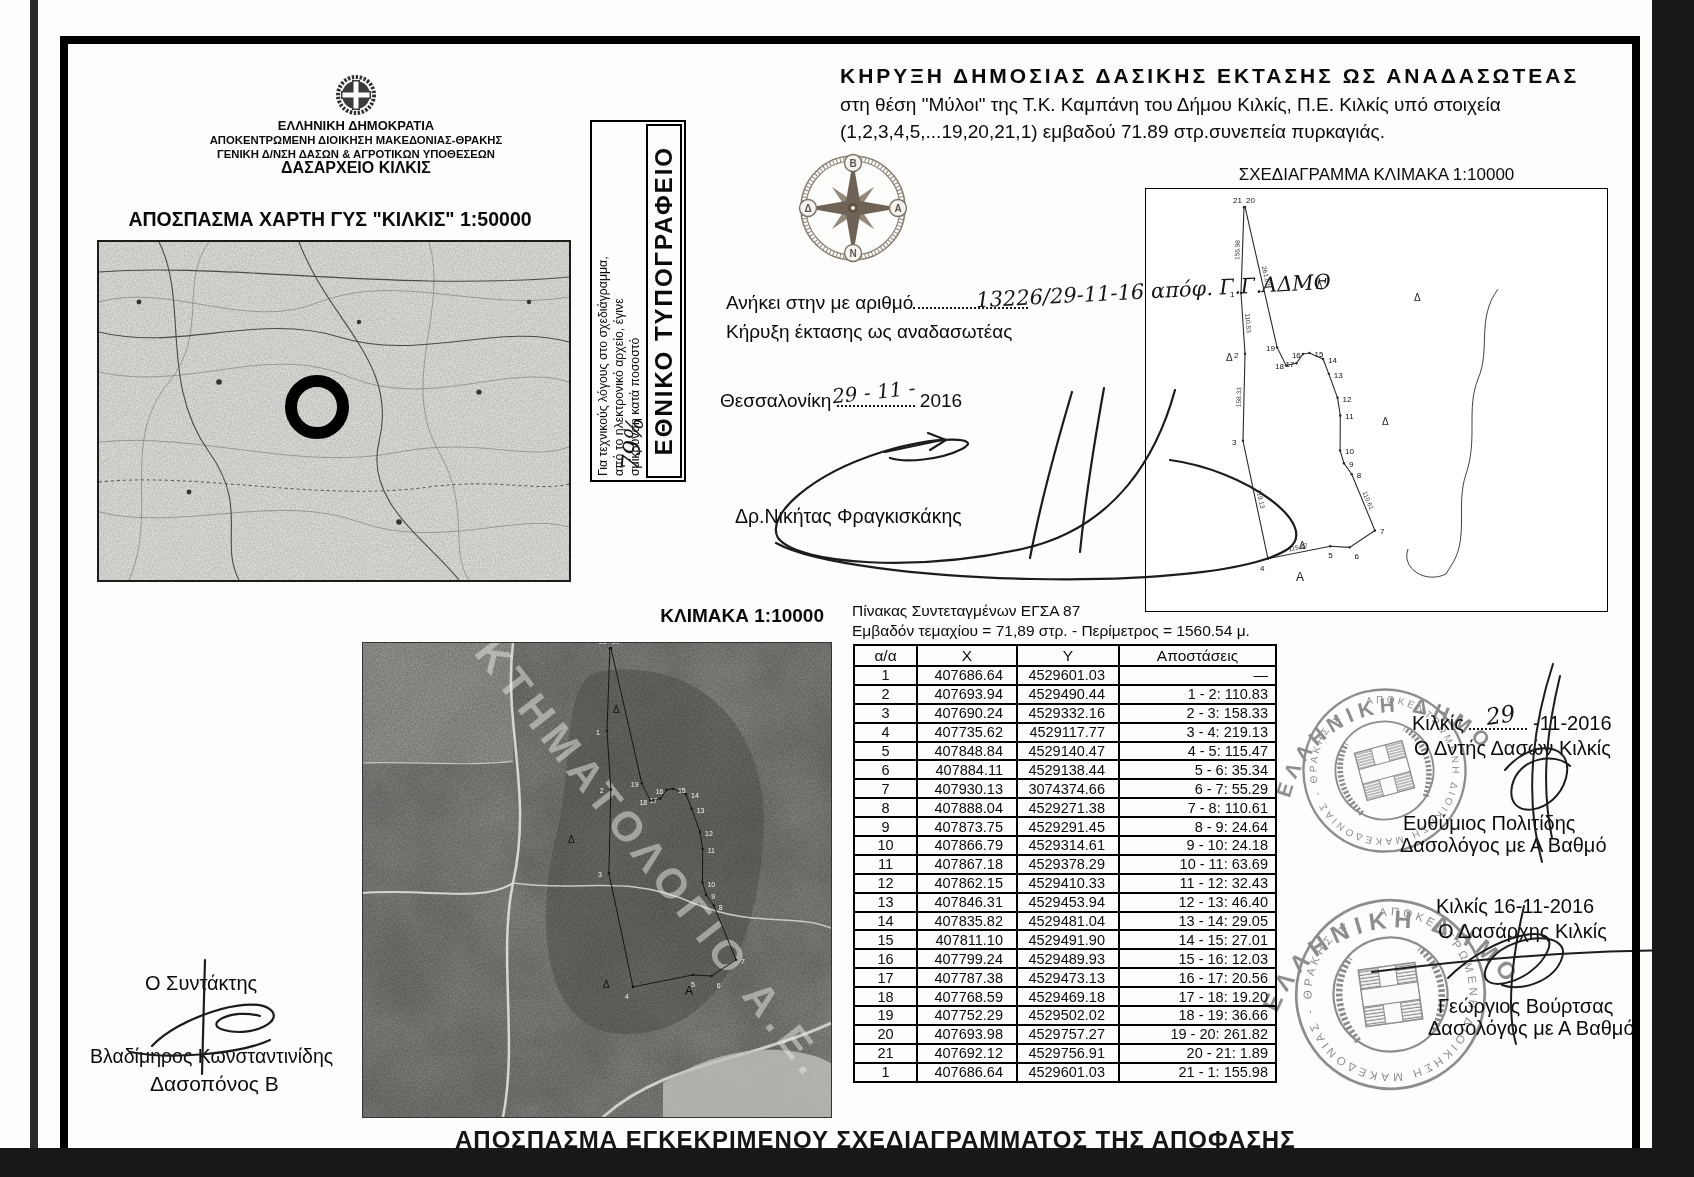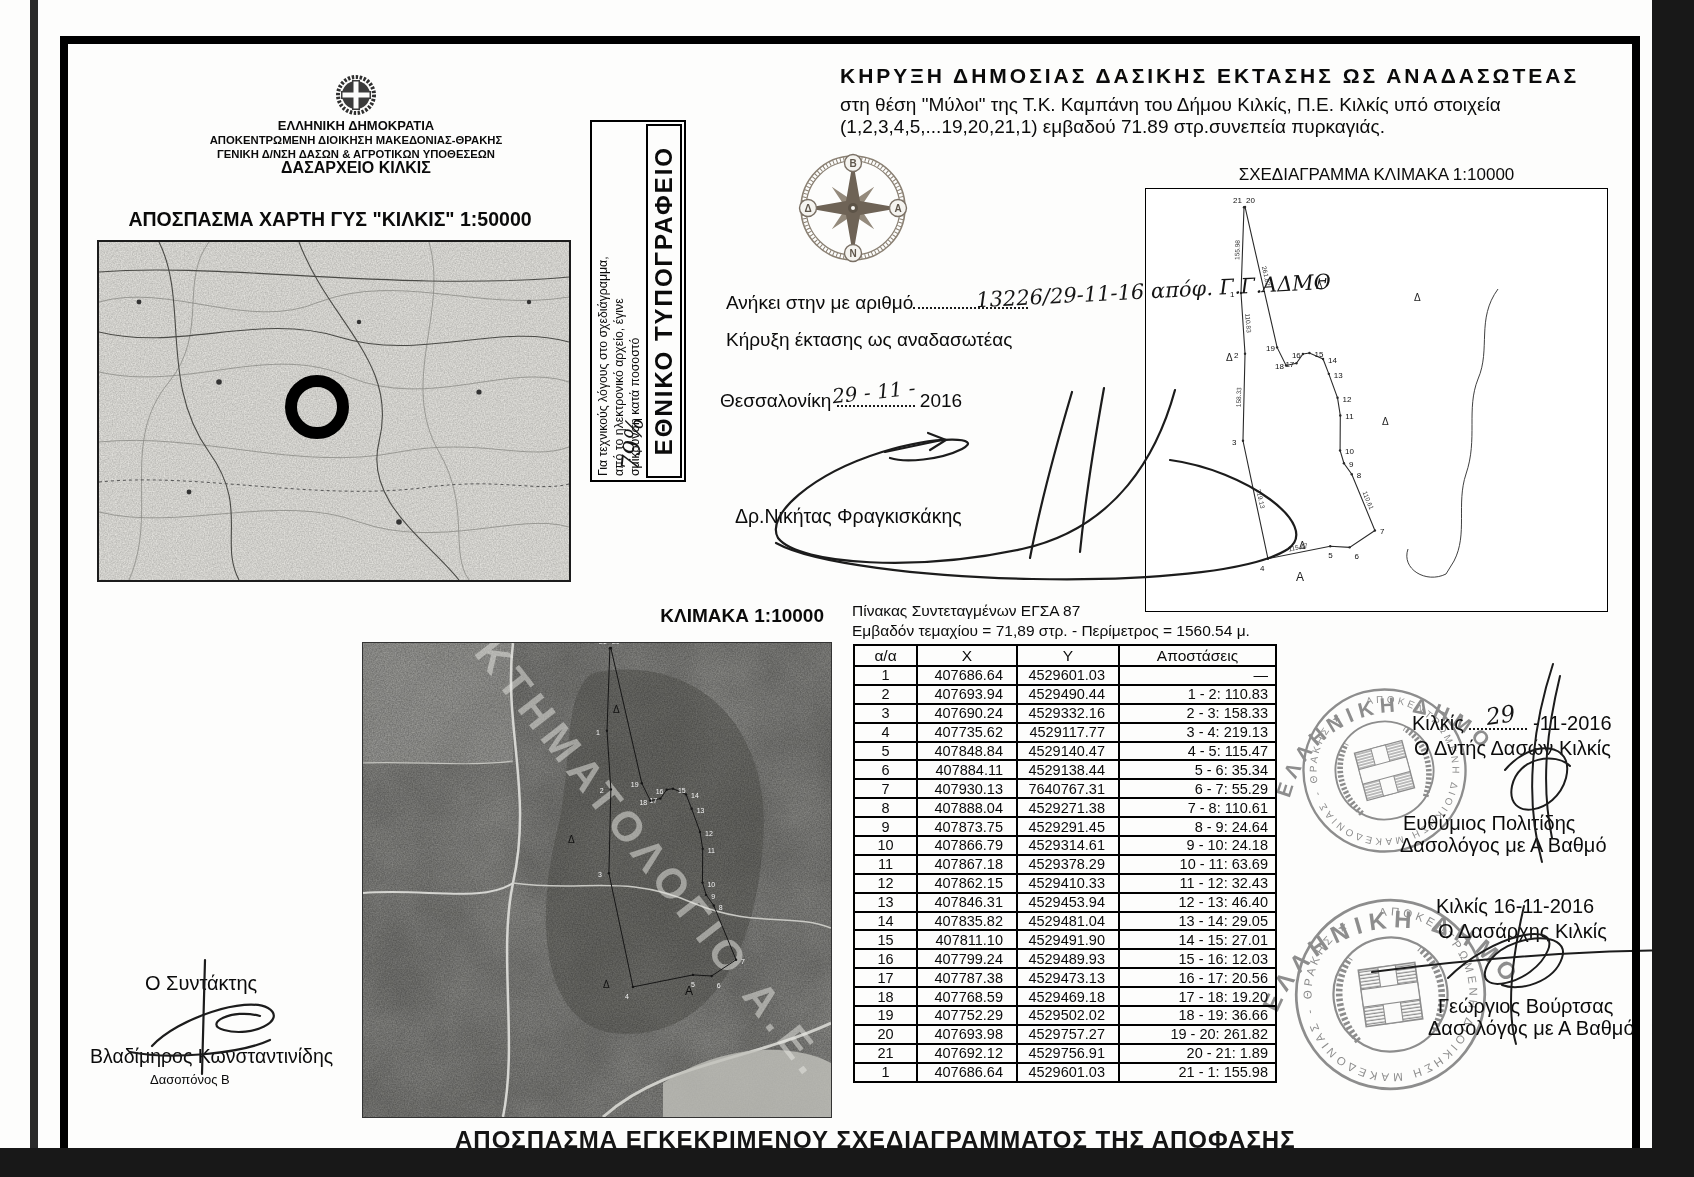--- a/index.html
+++ b/index.html
@@ -112,21 +112,21 @@
       <span class="hand abs" style="left:14px;bottom:22px;font-size:24px;transform:rotate(-84deg);display:inline-block;">79%</span>
     </div>
     <div class="big-col">
       <div class="vtext">ΕΘΝΙΚΟ ΤΥΠΟΓΡΑΦΕΙΟ</div>
     </div>
   </div>
 
   <div class="abs typed" style="left:840px;top:64px;width:760px;">
     <div class="b" style="font-size:21px;letter-spacing:3px;">ΚΗΡΥΞΗ ΔΗΜΟΣΙΑΣ ΔΑΣΙΚΗΣ ΕΚΤΑΣΗΣ ΩΣ ΑΝΑΔΑΣΩΤΕΑΣ</div>
     <div style="font-size:19px;margin-top:6px;">στη θέση  "Μύλοι" της Τ.Κ. Καμπάνη του Δήμου Κιλκίς, Π.Ε. Κιλκίς υπό στοιχεία</div>
-    <div style="font-size:19px;">(1,2,3,4,5,...19,20,21,1) εμβαδού 71.89 στρ.συνεπεία πυρκαγιάς.</div>
+    <div style="font-size:19px;margin-top:5px;">(1,2,3,4,5,...19,20,21,1) εμβαδού 71.89 στρ.συνεπεία πυρκαγιάς.</div>
   </div>
 
   <svg class="abs" style="left:798px;top:153px;" width="110" height="110" viewBox="0 0 110 110">
     <circle cx="55" cy="55" r="52" fill="none" stroke="#8a8073" stroke-width="1.6"></circle>
     <circle cx="55" cy="55" r="47" fill="none" stroke="#8a8073" stroke-width="1.2"></circle>
     <circle cx="55" cy="55" r="49.5" fill="none" stroke="#8a8073" stroke-width="4" stroke-dasharray="1,2.6"></circle>
     <path d="M55,25 L60,50 L85,55 L60,60 L55,85 L50,60 L25,55 L50,50 Z" fill="#948a7c" transform="rotate(45 55 55)"></path>
     <path d="M55,8 L62,48 L102,55 L62,62 L55,102 L48,62 L8,55 L48,48 Z" fill="#6e6356"></path>
     <circle cx="55" cy="55" r="5" fill="#5c5347"></circle>
       <circle cx="55" cy="55" r="2" fill="#f5f4f0"></circle>
@@ -203,21 +203,21 @@
           <text x="236" y="236" font-size="10" fill="#222">Δ</text>
           <text x="150" y="392" font-size="12" fill="#222">A</text>
           <path d="M352,100 C330,130 345,160 332,190 C320,220 332,250 320,285 C310,315 322,345 308,372 L300,385 C280,395 255,380 262,360" stroke="#2a2a2a" stroke-width="0.9" fill="none"></path>
         </g>
       </svg>
   </div>
 
   <div class="abs typed" style="left:726px;top:292px;width:560px;font-size:19px;">
     <span>Ανήκει στην με αριθμό</span><span class="dotline" style="width:115px;"></span>
     <span class="hand abs" style="left:250px;top:-13px;font-size:21px;white-space:nowrap;transform:rotate(-3deg);">13226/29-11-16 απόφ. Γ.Γ.ΑΔΜΘ</span>
-    <div style="margin-top:15px;">Κήρυξη έκτασης ως αναδασωτέας</div>
+    <div style="margin-top:7px;">Κήρυξη έκτασης ως αναδασωτέας</div>
   </div>
 
   <div class="abs typed" style="left:704px;top:390px;width:430px;font-size:19px;">
     <div style="padding-left:16px;position:relative;">
       <span>Θεσσαλονίκη</span>
       <span class="dotline" style="width:78px;"></span>
       <span>2016</span>
       <span class="hand abs" style="left:128px;top:-10px;font-size:20px;transform:rotate(-6deg);white-space:nowrap;">29 - 11 -</span>
     </div>
     <div class="abs" style="left:31px;top:115px;font-size:19.5px;">Δρ.Νικήτας Φραγκισκάκης</div>
@@ -345,21 +345,21 @@
         </tr>
         <tr>
           <td class="c0">6</td>
           <td class="c1">407884.11</td>
           <td class="c2">4529138.44</td>
           <td class="c3">5 - 6: 35.34</td>
         </tr>
         <tr>
           <td class="c0">7</td>
           <td class="c1">407930.13</td>
-          <td class="c2">7640767.31</td>
+          <td class="c2">3074374.66</td>
           <td class="c3">6 - 7: 55.29</td>
         </tr>
         <tr>
           <td class="c0">8</td>
           <td class="c1">407888.04</td>
           <td class="c2">4529271.38</td>
           <td class="c3">7 - 8: 110.61</td>
         </tr>
         <tr>
           <td class="c0">9</td>
@@ -504,21 +504,21 @@
   <div class="abs typed" style="left:1428px;top:895px;width:240px;font-size:20px;">
     <div style="padding-left:8px;">Κιλκίς  16-11-2016</div>
     <div style="padding-left:10px;margin-top:2px;">Ο Δασάρχης Κιλκίς</div>
     <div class="abs" style="left:10px;top:100px;">Γεώργιος Βούρτσας</div>
     <div class="abs" style="left:0;top:122px;">Δασολόγος με Α Βαθμό</div>
   </div>
 
   <div class="abs typed" style="left:90px;top:972px;width:260px;font-size:20px;">
     <div style="padding-left:55px;">Ο Συντάκτης</div>
     <div class="abs" style="left:0;top:73px;font-size:19.5px;">Βλαδίμηρος Κωνσταντινίδης</div>
-    <div class="abs" style="left:60px;top:100px;font-size:13px;text-align:right;">Δασοπόνος Β</div>
+    <div class="abs" style="left:60px;top:100px;font-size:21px;text-align:right;">Δασοπόνος Β</div>
   </div>
 
   <svg class="abs sig" style="left:0;top:0;" width="1694" height="1177" viewBox="0 0 1694 1177">
     <g fill="none" stroke="#1c1c1c" stroke-width="2.2" stroke-linecap="round">
       <path d="M1175,390 C1158,452 1118,528 1022,549 C920,571 800,566 778,538 C765,515 812,474 882,452 C938,435 985,437 962,449 C940,460 905,463 890,458"></path>
       <path d="M776,543 C850,584 1215,596 1288,549 C1322,525 1245,470 1170,460"></path>
       <path d="M1072,392 C1056,446 1040,505 1030,558"></path>
       <path d="M1104,388 C1094,444 1085,502 1080,552"></path>
       <path d="M885,452 L942,440 M928,433 L946,440 L930,450"></path>
     </g>

